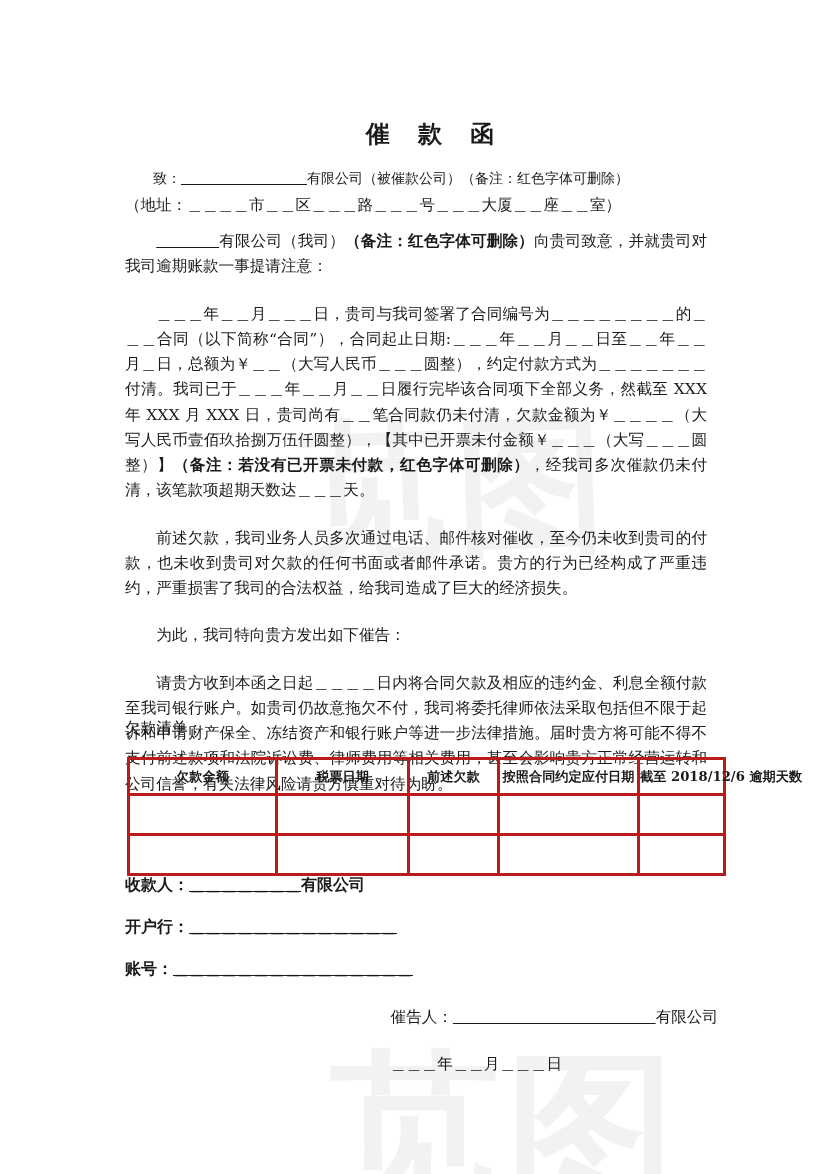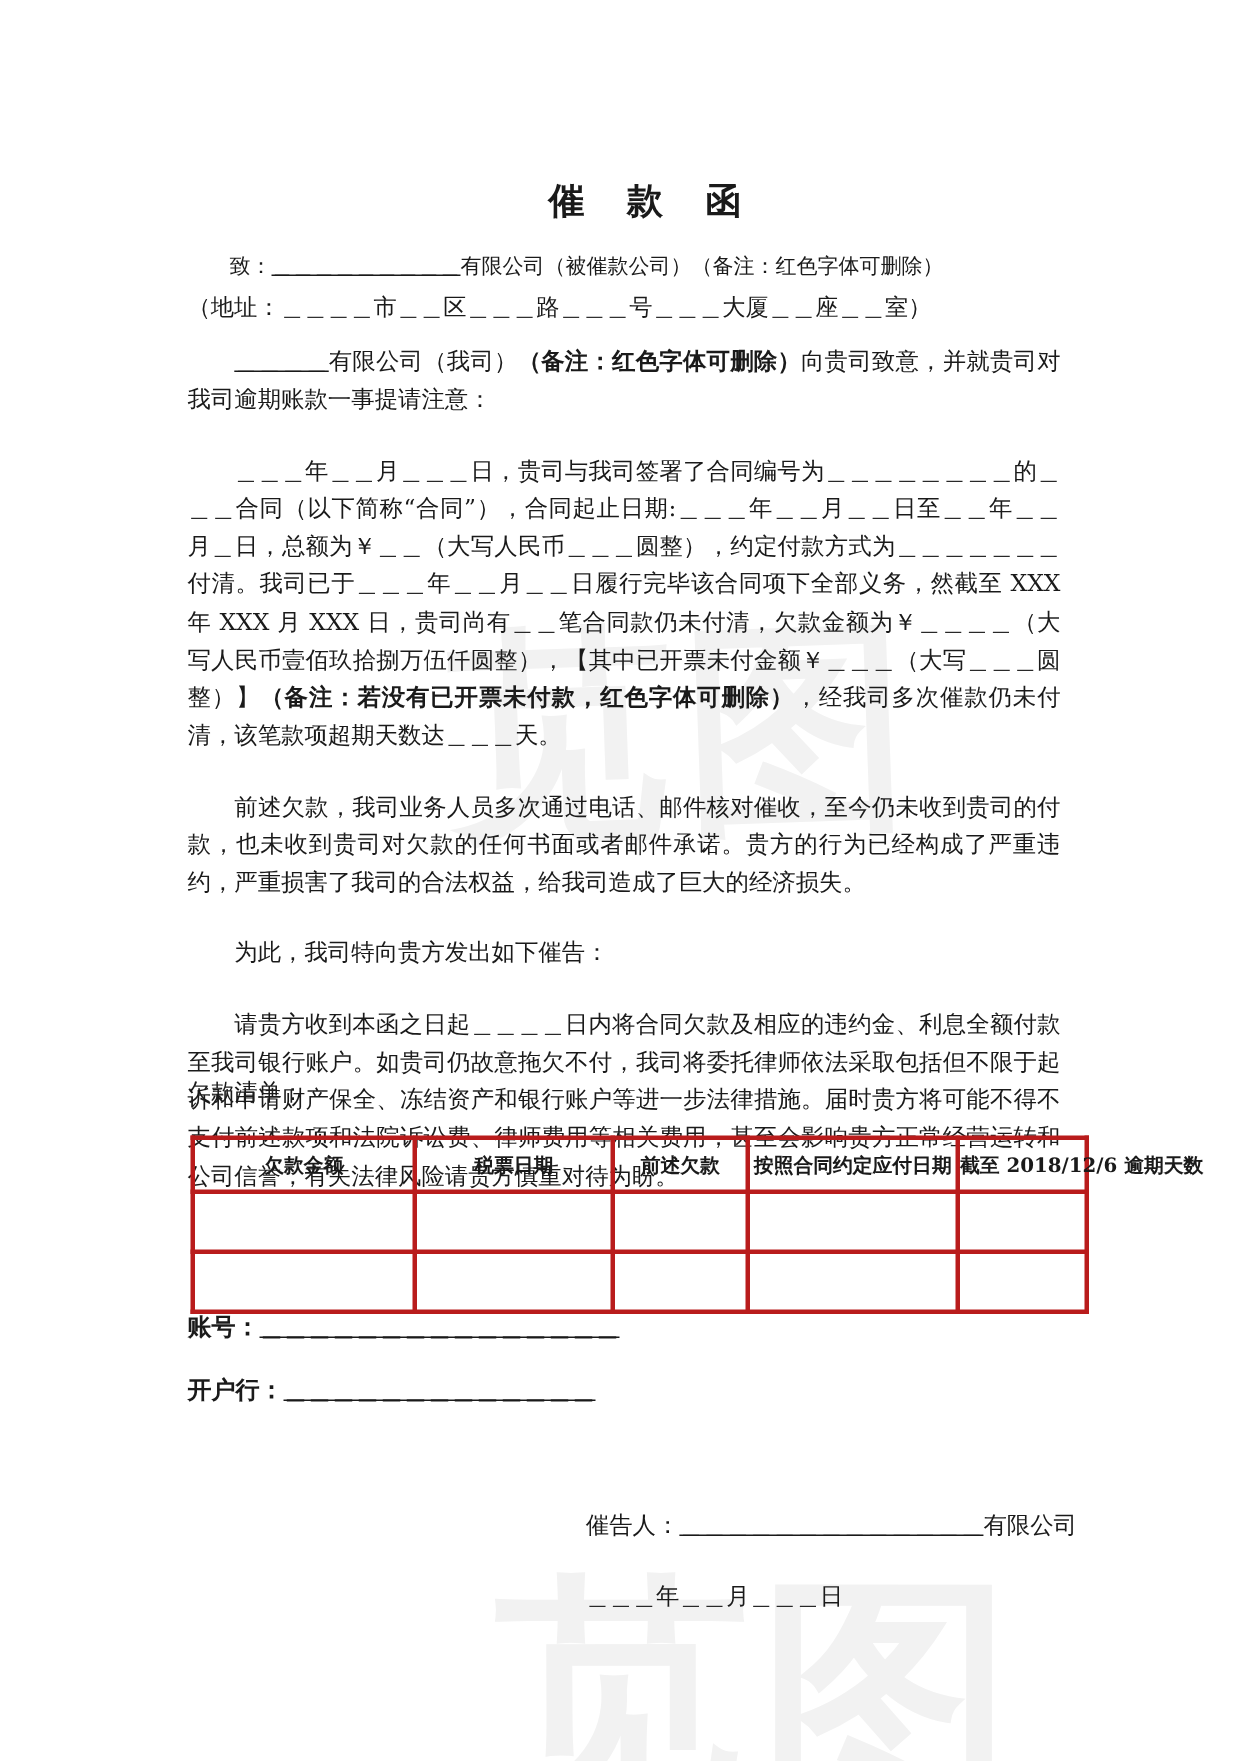--- a/index.html
+++ b/index.html
@@ -243,22 +243,23 @@
         <td class="cell"></td>
         <td class="cell"></td>
         <td class="cell"></td>
         <td class="cell"></td>
         <td class="cell"></td>
       </tr>
     </tbody>
   </table>
 
   <div class="payee">
+    <div class="row"><span>收款人：</span><span class="u">＿＿＿＿＿＿＿</span><span>有限公司</span></div>
+    <div class="row"><span>开户行：</span><span class="u">＿＿＿＿＿＿＿＿＿＿＿＿＿</span></div>
     <div class="row"><span>账号：</span><span class="u">＿＿＿＿＿＿＿＿＿＿＿＿＿＿＿</span></div>
-    <div class="row"><span>开户行：</span><span class="u">＿＿＿＿＿＿＿＿＿＿＿＿＿</span></div>
   </div>
 
   <div class="sig">
     <div class="sig-row"><span>催告人：</span><span class="u">＿＿＿＿＿＿＿＿＿＿＿＿＿</span><span>有限公司</span></div>
     <div class="sig-date">＿＿＿年＿＿月＿＿＿日</div>
   </div>
 
 </div>
 
 </body></html>

